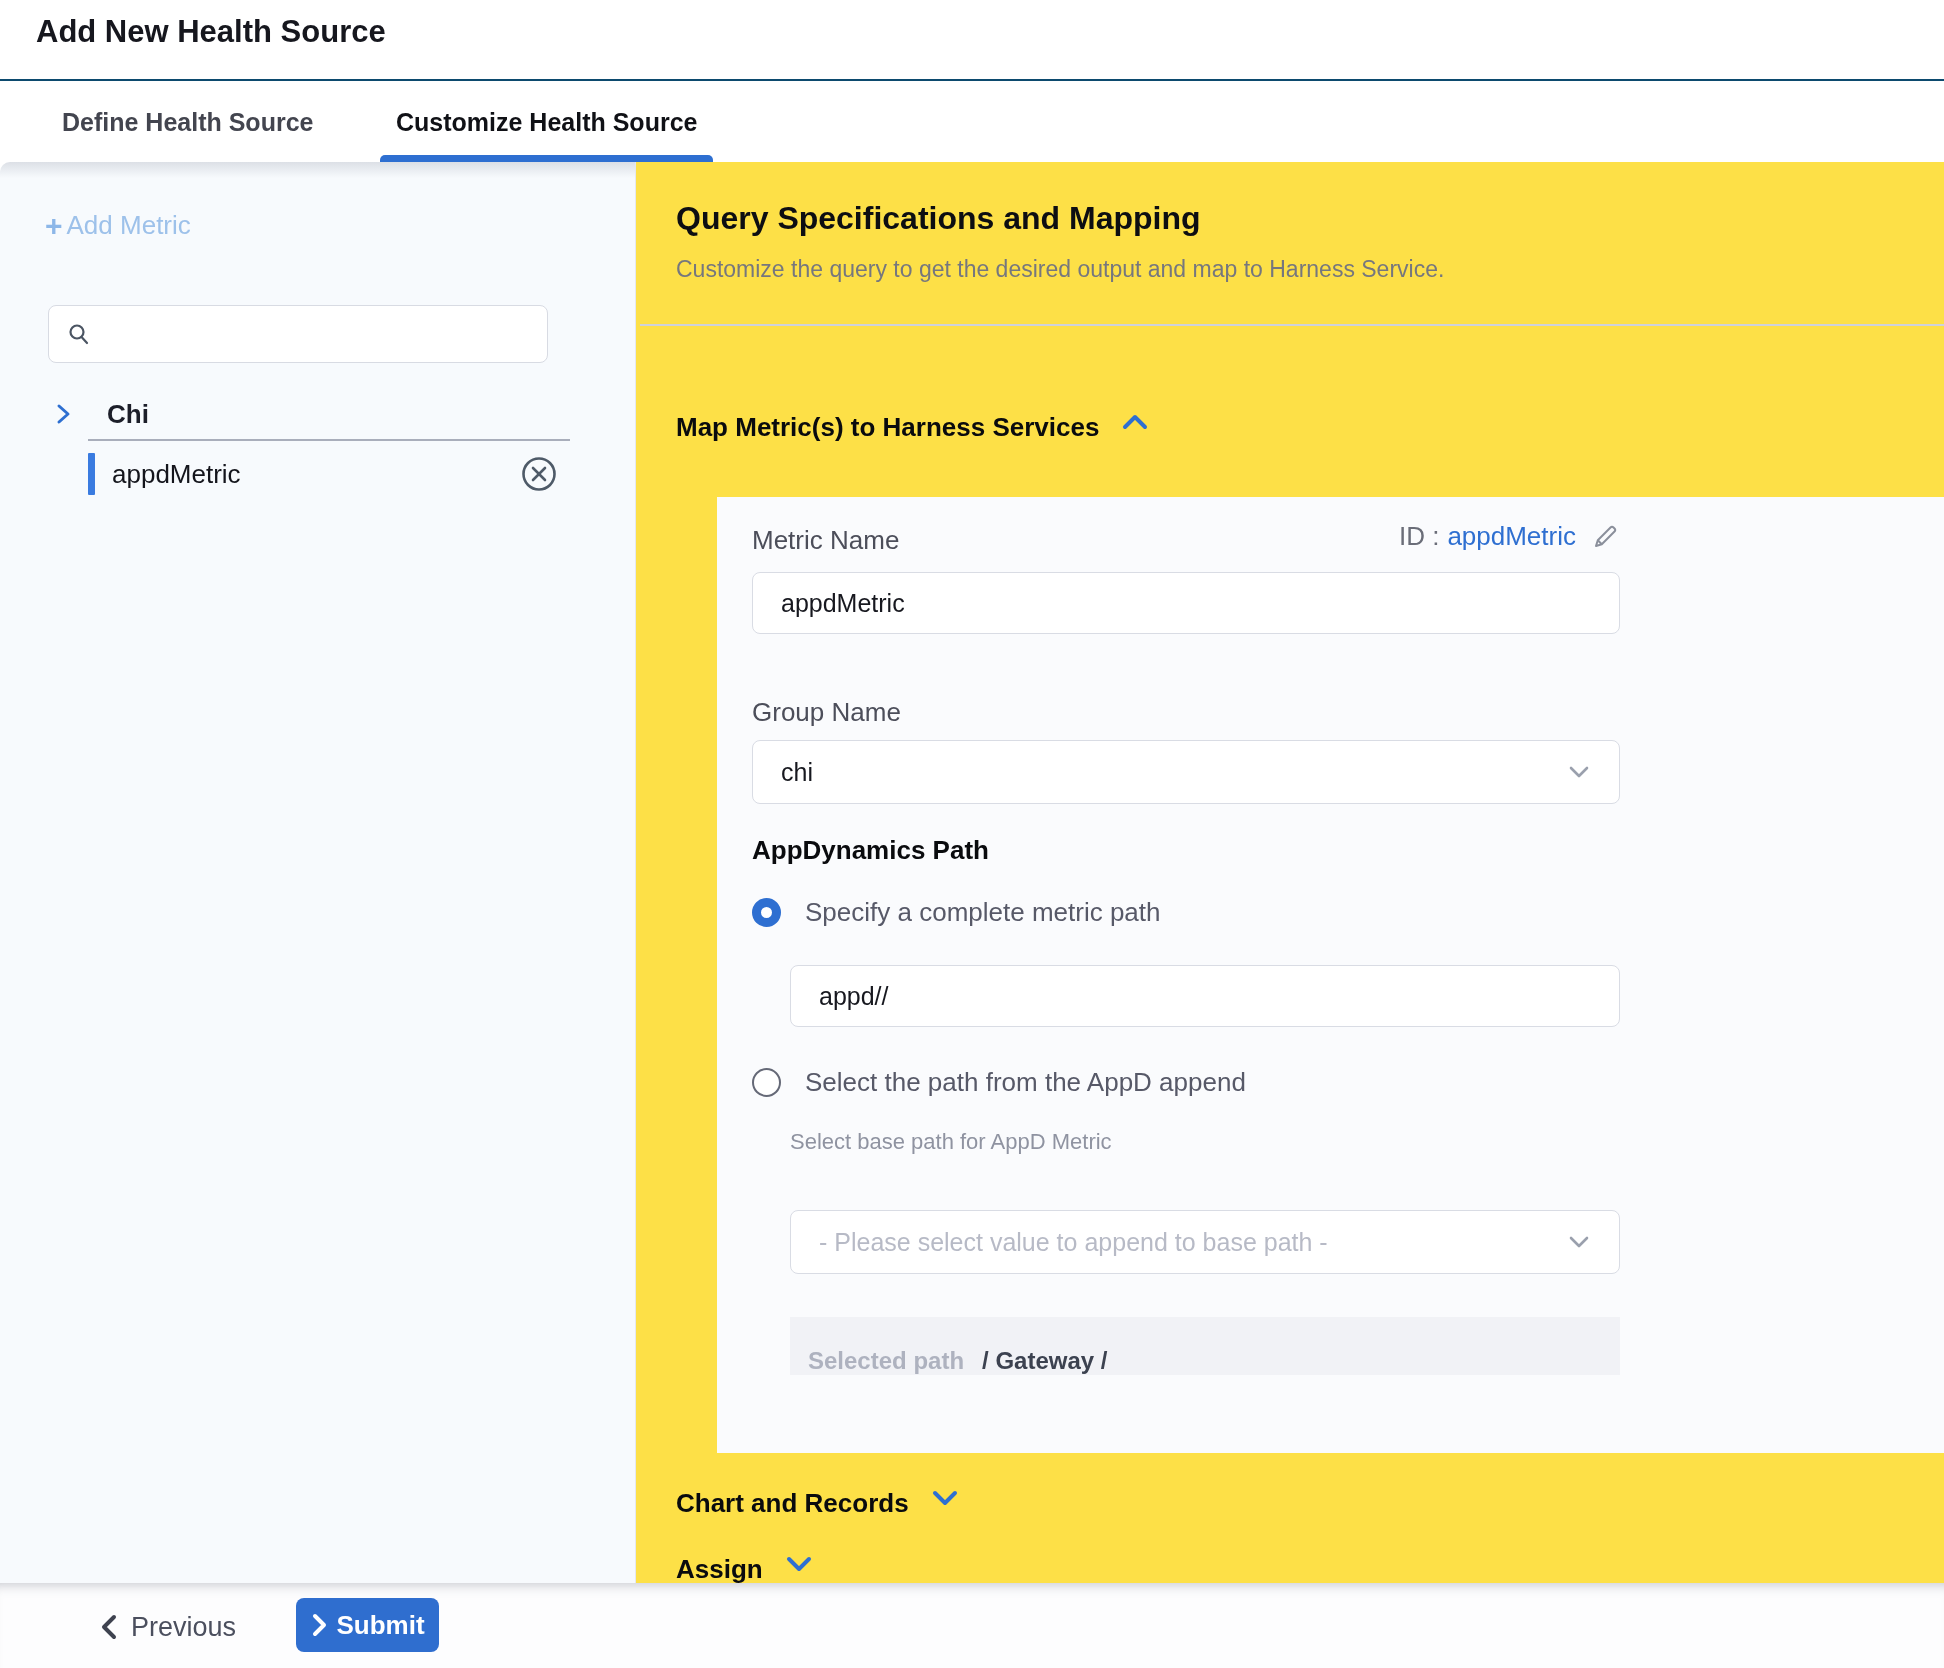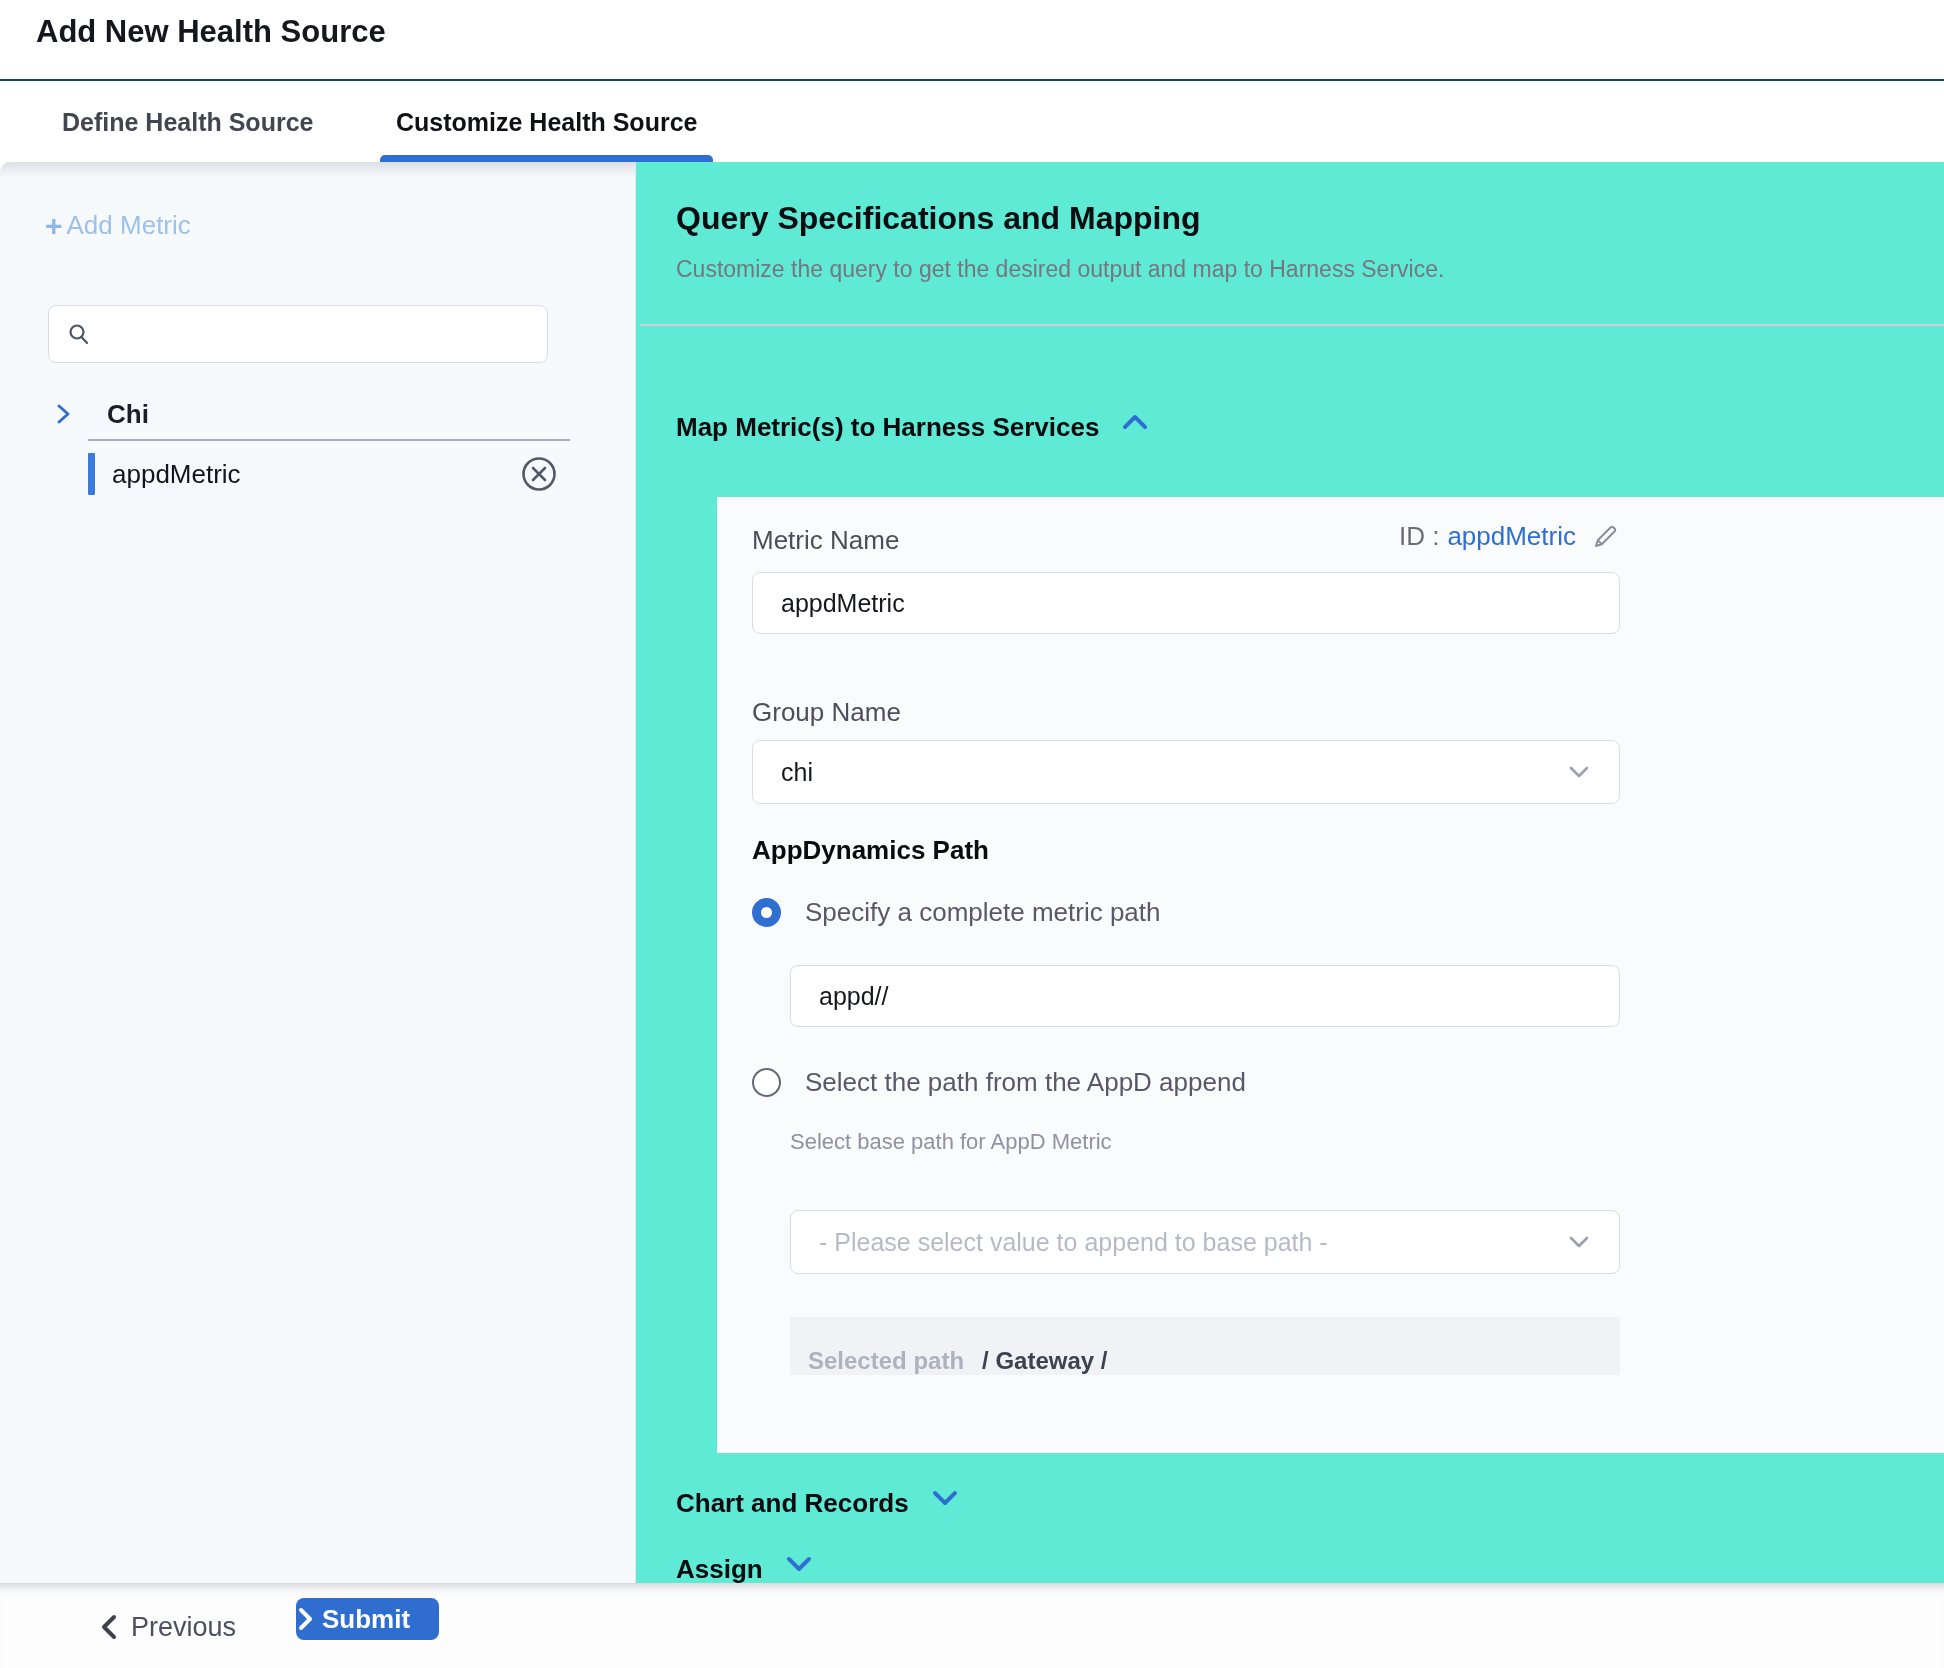--- a/index.html
+++ b/index.html
@@ -43,21 +43,21 @@
   .tree-group .chev { margin-left:52px; }
   .tree-group .lbl { margin-left:33px; font-size:26px; font-weight:600; color:#1c1e29; }
   .tree-divider { position:absolute; left:88px; top:277px; width:482px; height:2px; background:#a9aebb; }
   .tree-metric { position:absolute; left:0; top:288px; width:636px; height:48px;
              display:flex; align-items:center; cursor:pointer; }
   .tree-metric .selbar { width:7px; height:42px; background:#3a7be0; margin-left:88px; border-radius:1px; }
   .tree-metric .lbl { margin-left:17px; font-size:26px; color:#14151c; }
   .tree-metric .remove { margin-left:auto; margin-right:78px; display:flex; cursor:pointer; }
 
   
-  .main { position:absolute; top:0; bottom:0; left:636px; right:0; background:#5eead4; }
+  .main { position:absolute; top:0; bottom:0; left:636px; right:0; background:#fde047; }
   .main h2 { position:absolute; left:40px; top:38px; font-size:32px; font-weight:bold; color:#0d0e12; }
   .main .sub { position:absolute; left:40px; top:94px; font-size:23px; color:#76777e; }
   .main .rule { position:absolute; left:4px; top:162px; right:0; height:2px; background:#ced1da; }
   .sec-head { position:absolute; display:flex; align-items:flex-start; gap:22px; cursor:pointer; }
   .sec-head .t { font-size:26px; font-weight:bold; color:#0a0b0e; }
   .sec-map { left:40px; top:250px; }
   .sec-chart { left:40px; top:1326px; }
   .sec-assign { left:40px; top:1392px; }
 
   
@@ -90,23 +90,23 @@
   .selected-path { position:absolute; left:73px; top:820px; width:830px; height:58px; background:#f1f2f6;
       display:flex; align-items:flex-end; padding-left:18px; gap:18px; font-size:24px; font-weight:bold; }
   .selected-path .k { color:#aeb2bf; }
   .selected-path .v { color:#3c4250; }
 
   
   .ftr { position:absolute; left:0; right:0; bottom:0; height:85px; background:#fdfdfe;
       box-shadow: inset 0 12px 12px -10px rgba(110,115,128,.38); }
   .btn-prev { position:absolute; left:99px; top:18px; height:52px; display:flex; align-items:center; gap:12px;
       background:transparent; border:none; font-size:27px; color:#4b4f5e; cursor:pointer; font-family:inherit; }
-  .btn-submit { position:absolute; left:296px; top:15px; width:143px; height:42px; background:#2f6ecf;
+  .btn-submit { position:absolute; left:296px; top:15px; width:143px; height:54px; background:#2f6ecf;
       border:none; border-radius:8px; color:#fff; font-size:26px; font-weight:bold; cursor:pointer;
-      display:flex; align-items:center; justify-content:flex-start; gap:8px; font-family:inherit; }
+      display:flex; align-items:center; justify-content:center; gap:8px; font-family:inherit; }
 </style>
 </head>
 <body>
 
 <div class="app">
 
   <div class="hdr">
     <h1>Add New Health Source</h1>
   </div>
 

